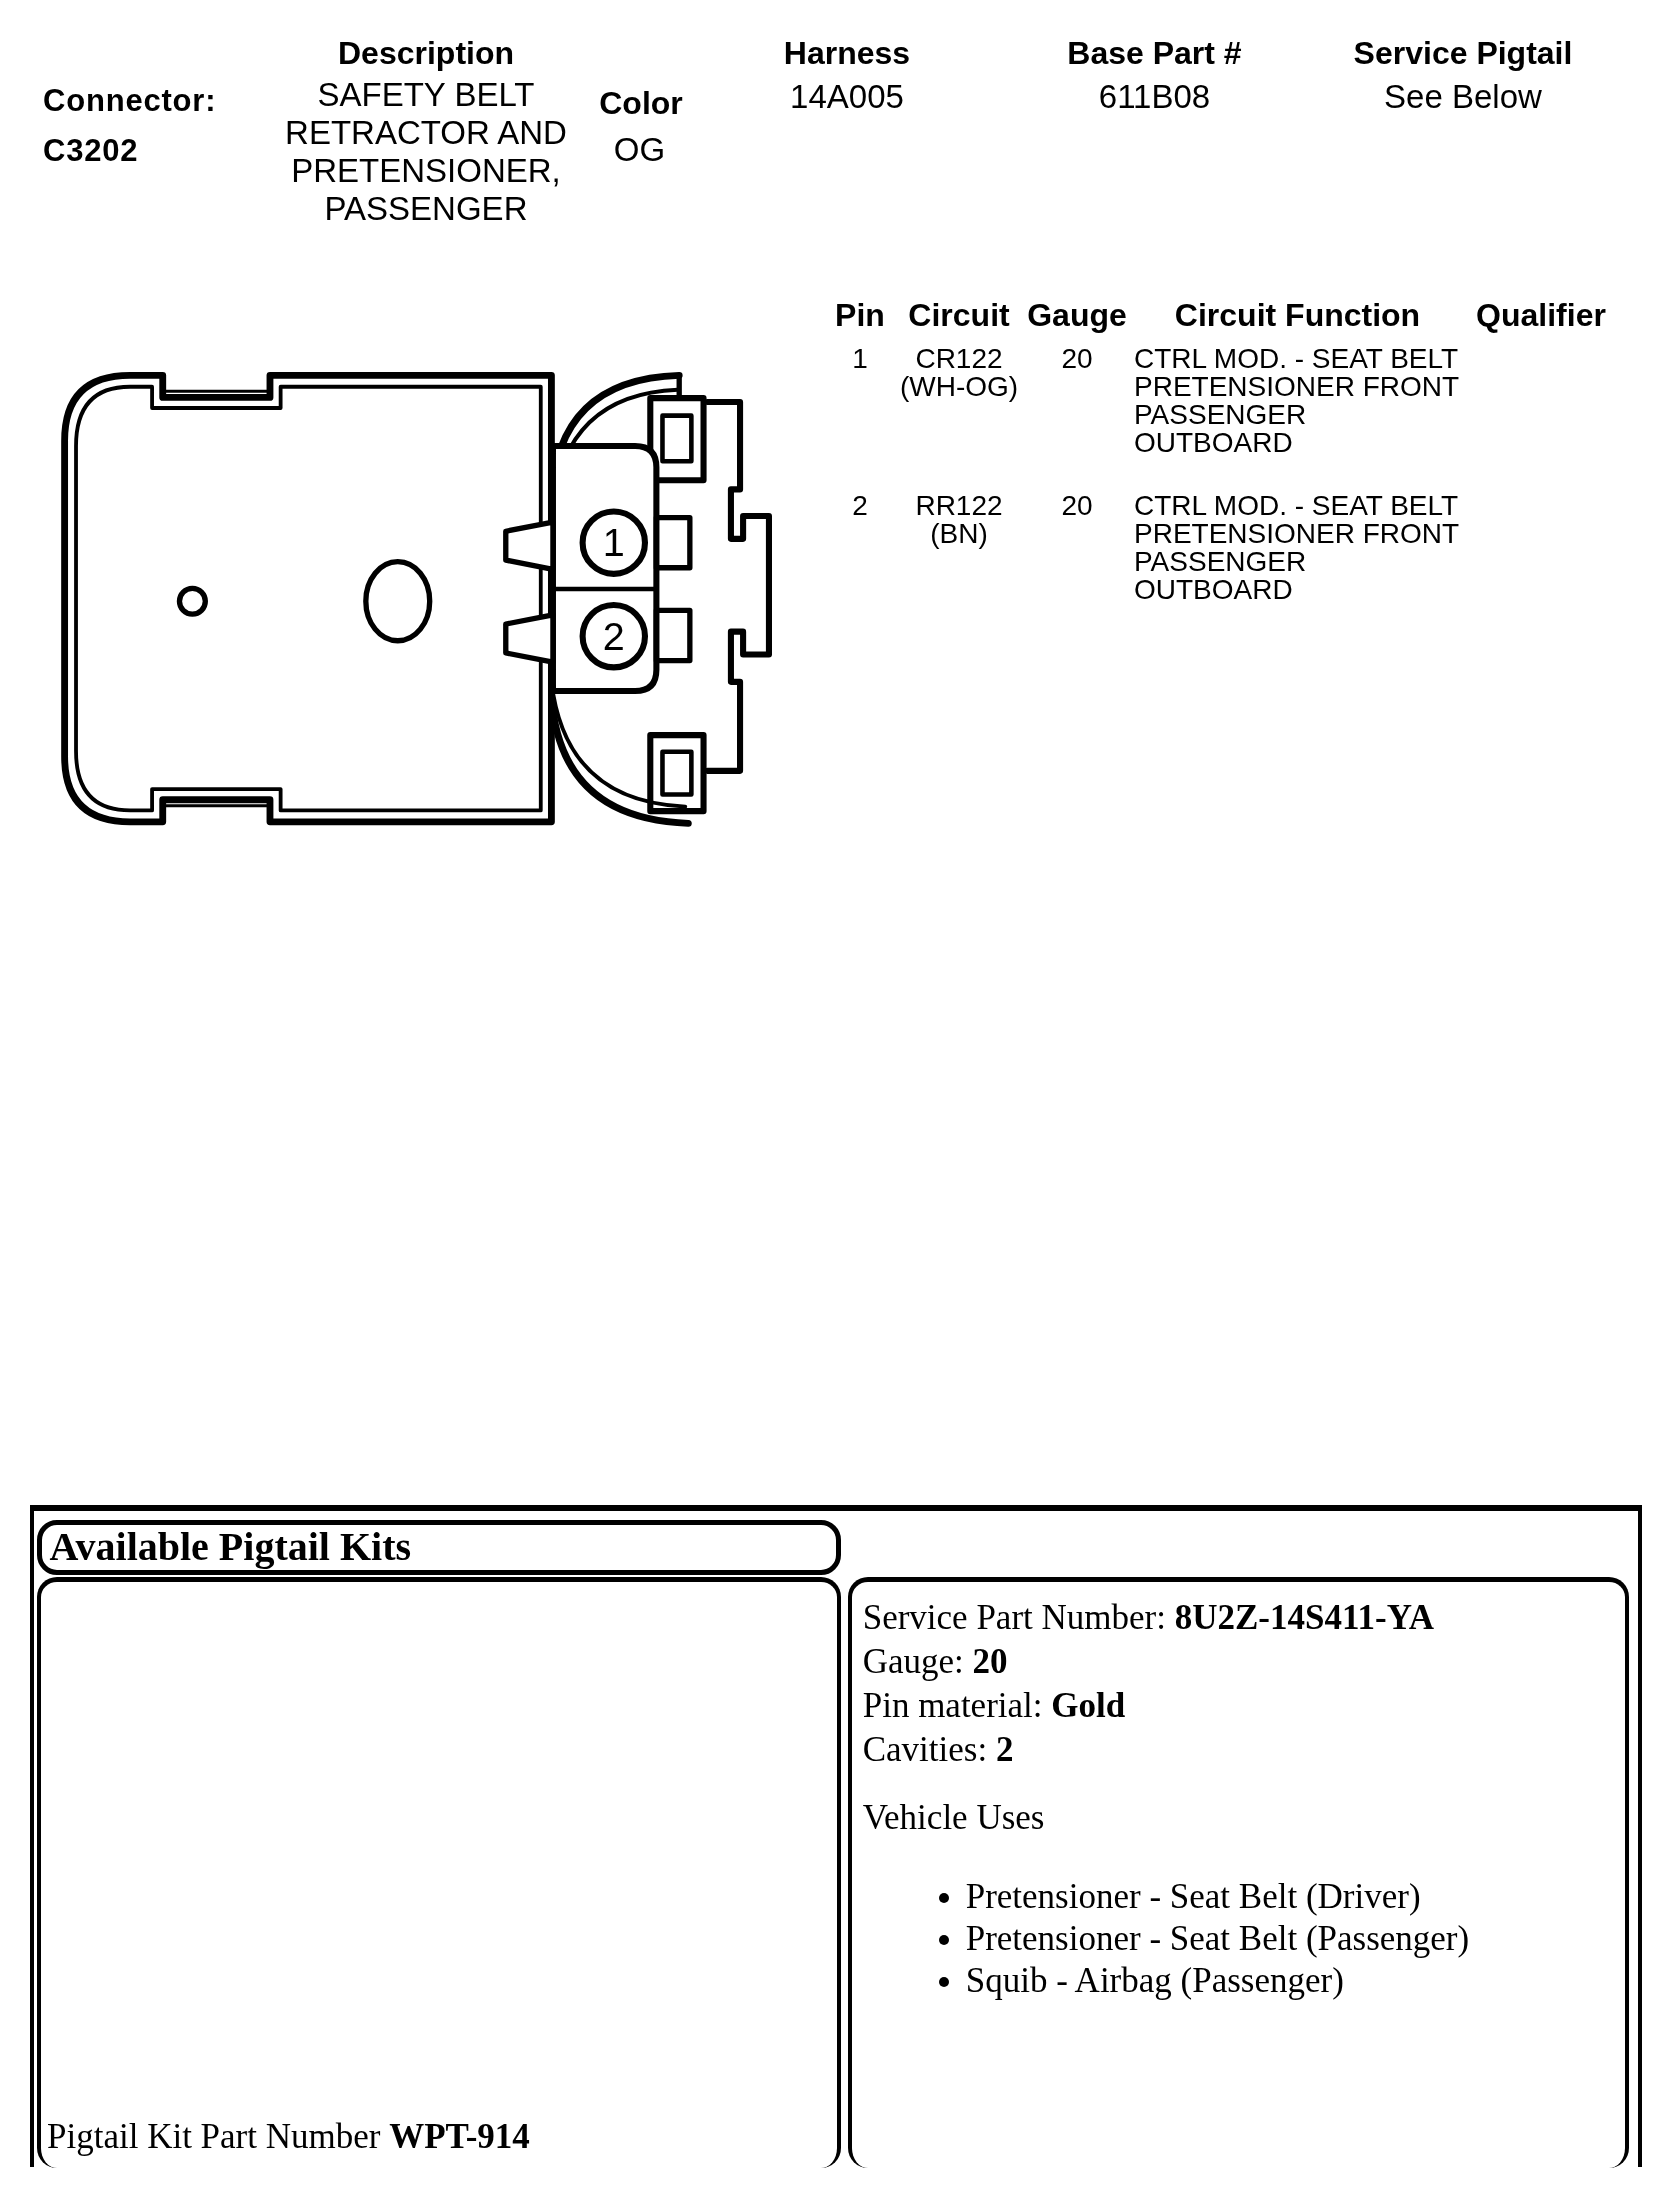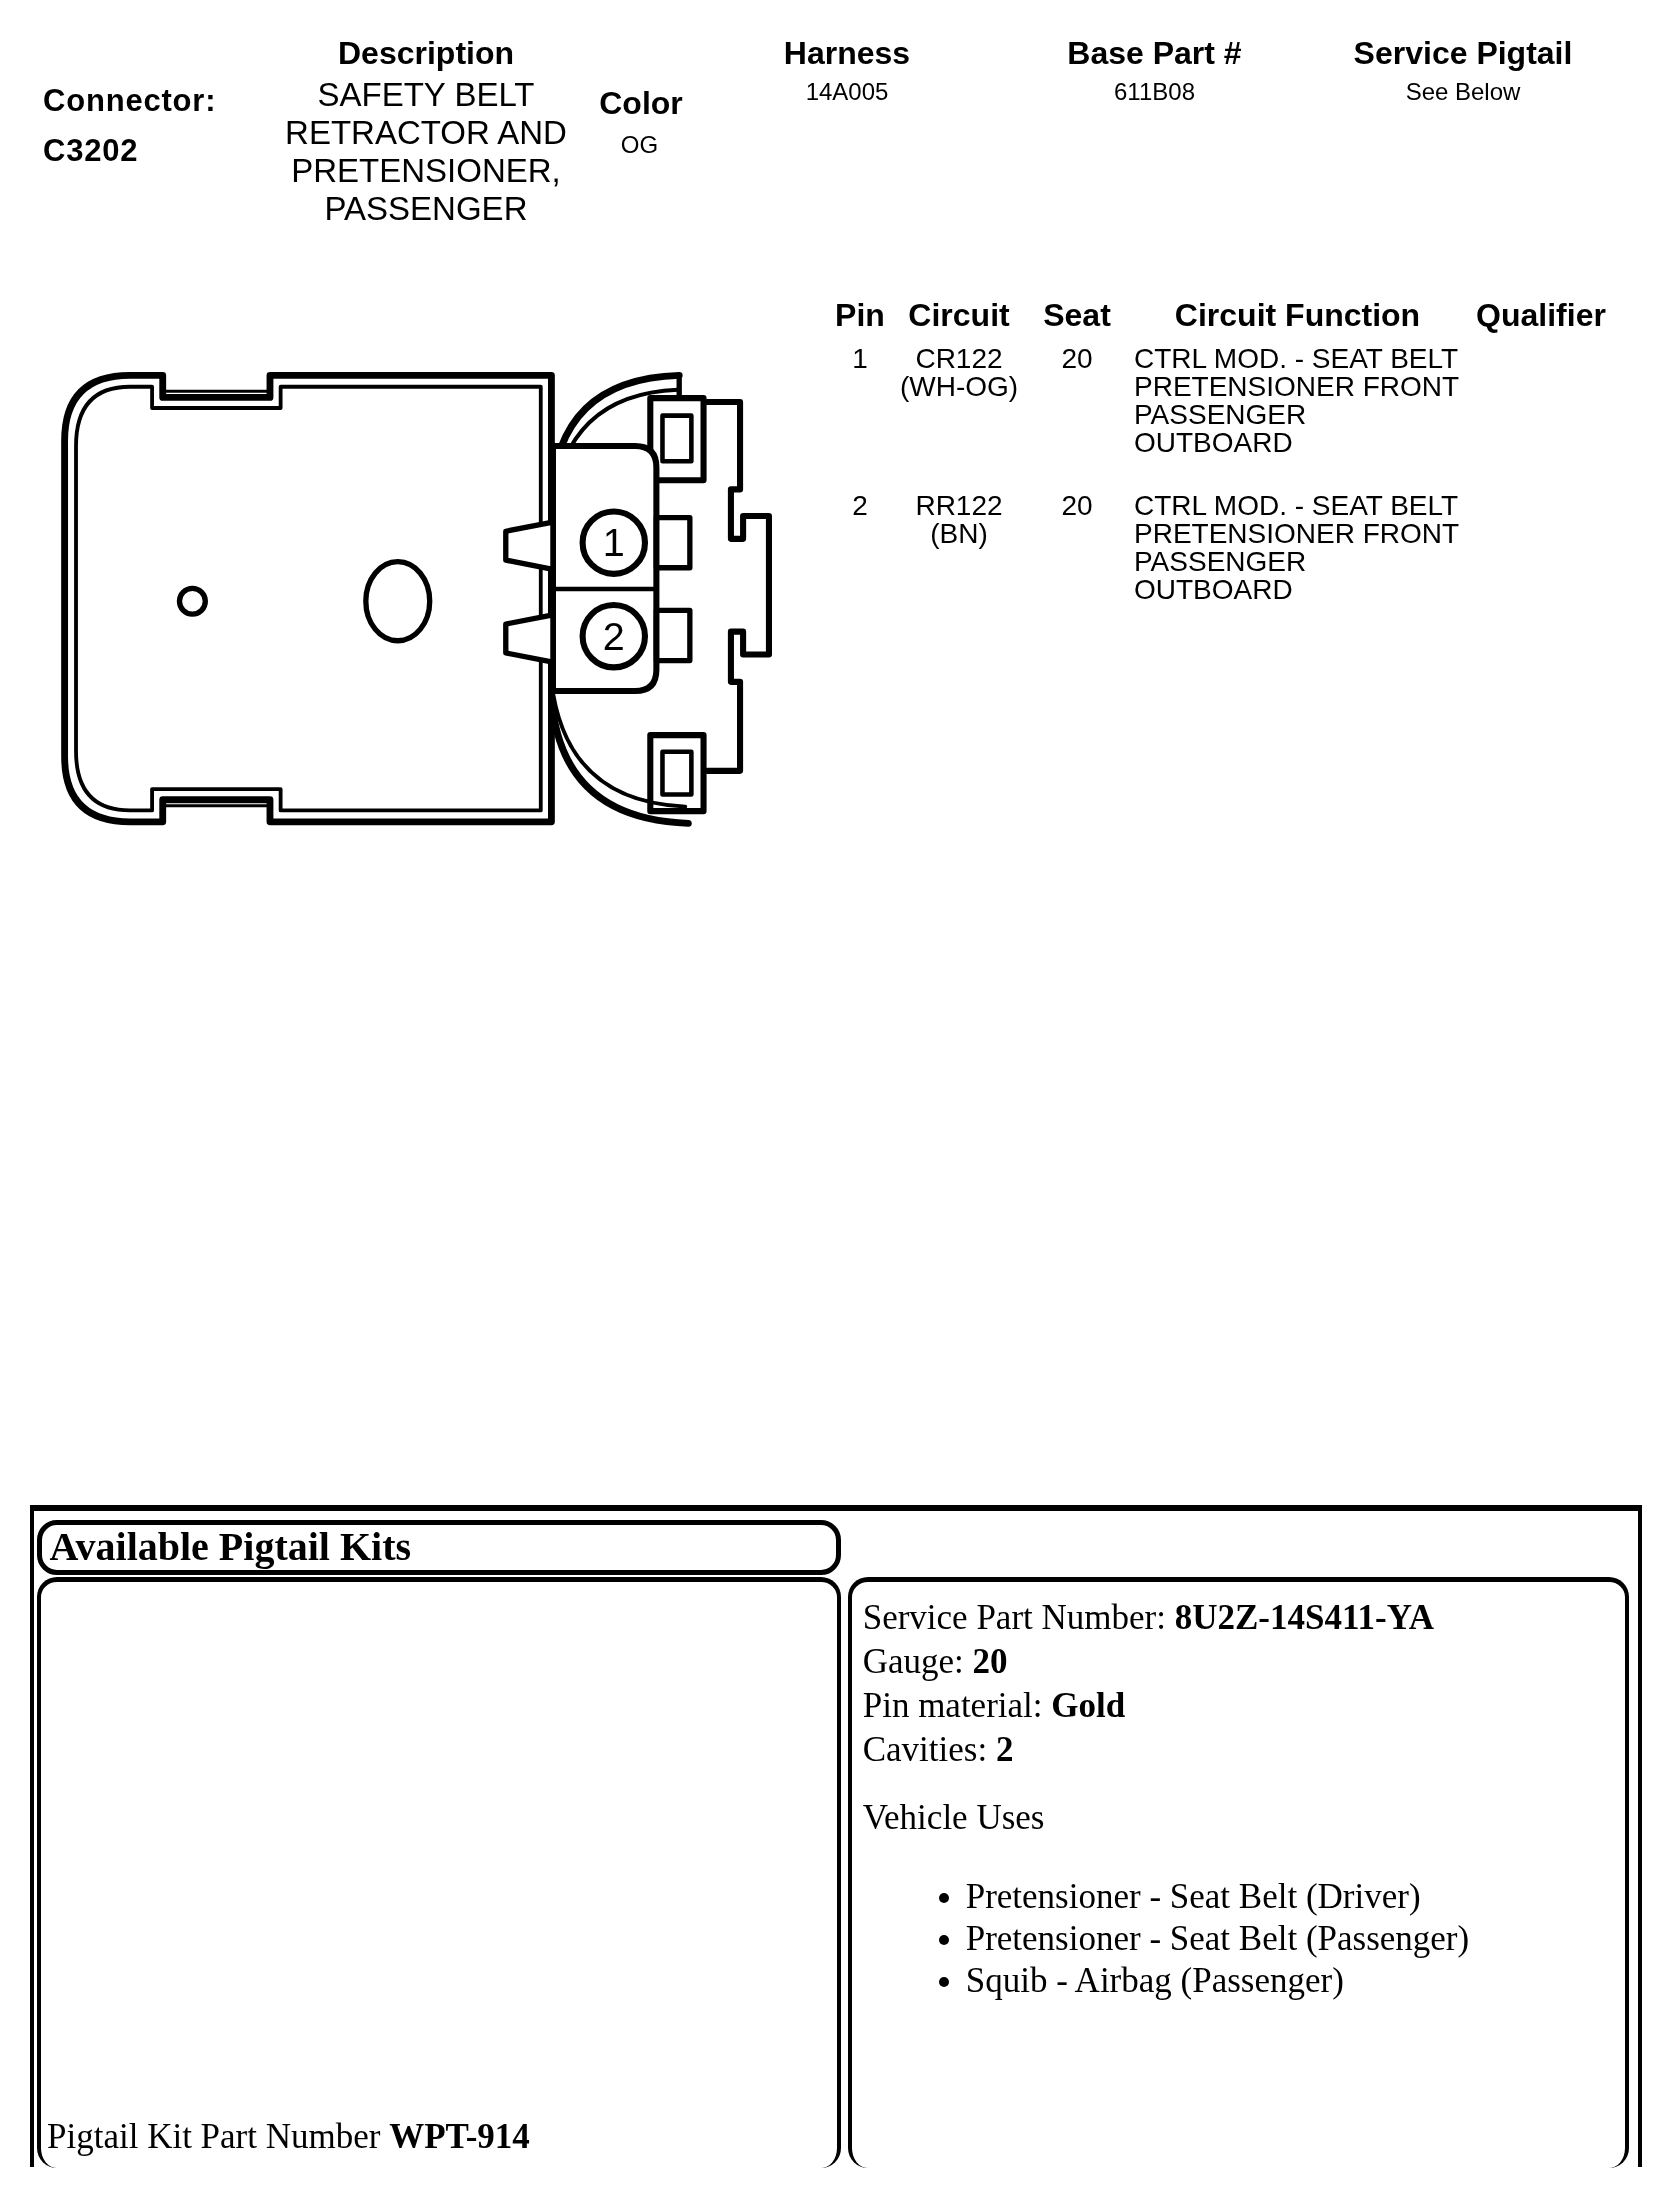--- a/index.html
+++ b/index.html
@@ -14,21 +14,21 @@
     margin:0 auto;
   }
   .abs { position:absolute; }
   .ctr { text-align:center; }
   .b { font-weight:bold; }
   .serif { font-family:"Liberation Serif", serif;border-radius:20px; }
 
   
   .connector-block { left:43px; top:76px; font-size:31px; font-weight:bold; line-height:50px; letter-spacing:0.8px; }
   .col-label { font-size:32px; font-weight:bold; }
-  .col-value { font-size:24px; }
+  .col-value { font-size:33px; }
   .desc-label    { left:304px; top:35px;  width:244px; }
   .desc-lines    { left:274px; top:76px; width:304px; font-size:33px; line-height:38px; }
   .color-label   { left:586px; top:85px; width:110px; }
   .color-value   { left:586px; top:131px; width:107px; }
   .harness-label { left:767px; top:35px; width:160px; }
   .harness-value { left:767px; top:78px; width:160px; }
   .basepart-label{ left:1046px; top:35px; width:217px; }
   .basepart-value{ left:1046px; top:78px; width:217px; }
   .svcpig-label  { left:1347px; top:35px; width:232px; }
   .svcpig-value  { left:1347px; top:78px; width:232px; }
@@ -101,21 +101,21 @@
   <div class="abs ctr col-label basepart-label">Base Part #</div>
   <div class="abs ctr col-value basepart-value">611B08</div>
 
   <div class="abs ctr col-label svcpig-label">Service Pigtail</div>
   <div class="abs ctr col-value svcpig-value">See Below</div>
 
   <div class="abs pin-table">
     <div class="ptrow head">
       <div>Pin</div>
       <div>Circuit</div>
-      <div>Seat</div>
+      <div>Gauge</div>
       <div>Circuit Function</div>
       <div>Qualifier</div>
     </div>
 
     <div class="ptrow data">
       <div class="c-pin">1</div>
       <div class="c-circuit">
         <div>CR122</div>
         <div>(WH-OG)</div>
       </div>

